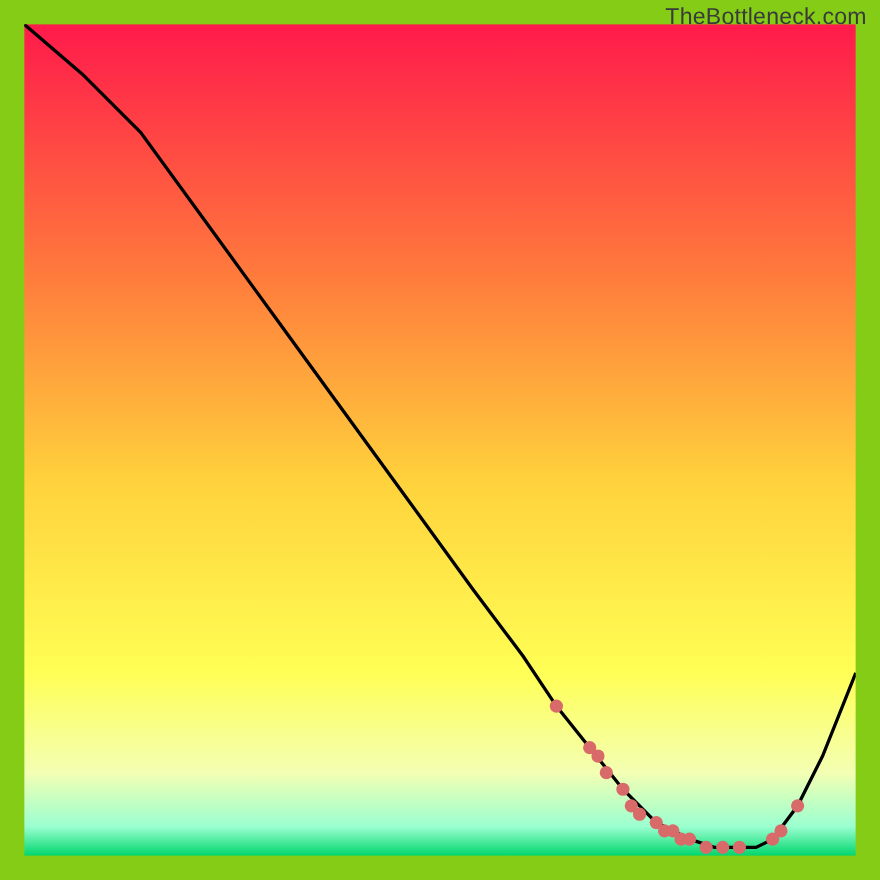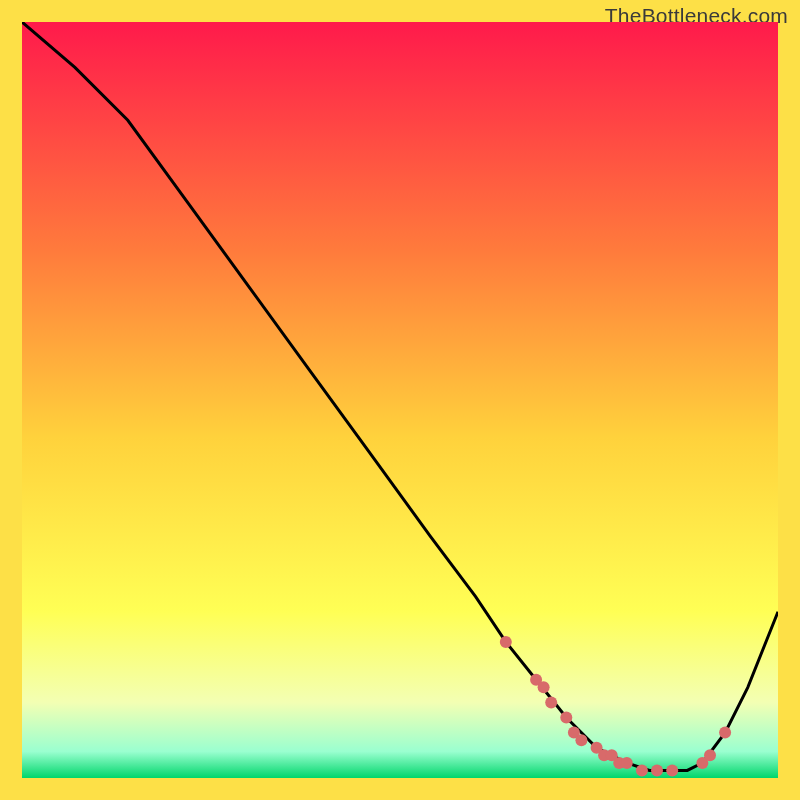--- a/index.html
+++ b/index.html
@@ -8,21 +8,21 @@
     width: 800px;
     height: 800px;
     background: #000;
     overflow: hidden;
     font-family: Arial, Helvetica, sans-serif;
   }
   .stage {
     position: relative;
     width: 800px;
     height: 800px;
-    background: #fde047;
+    background: #84cc16;
   }
   .plot {
     position: absolute;
     left: 22px;
     top: 22px;
     width: 756px;
     height: 756px;
   }
   .plot svg {
     display: block;

